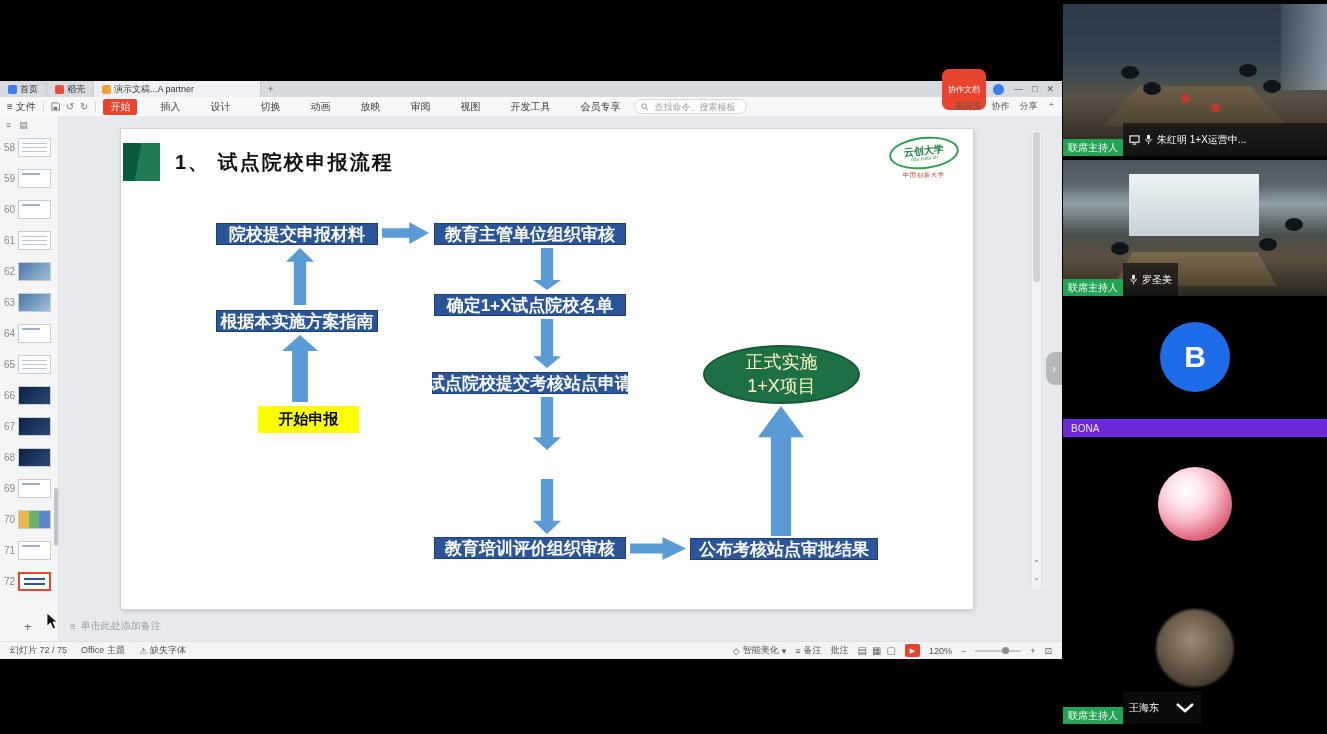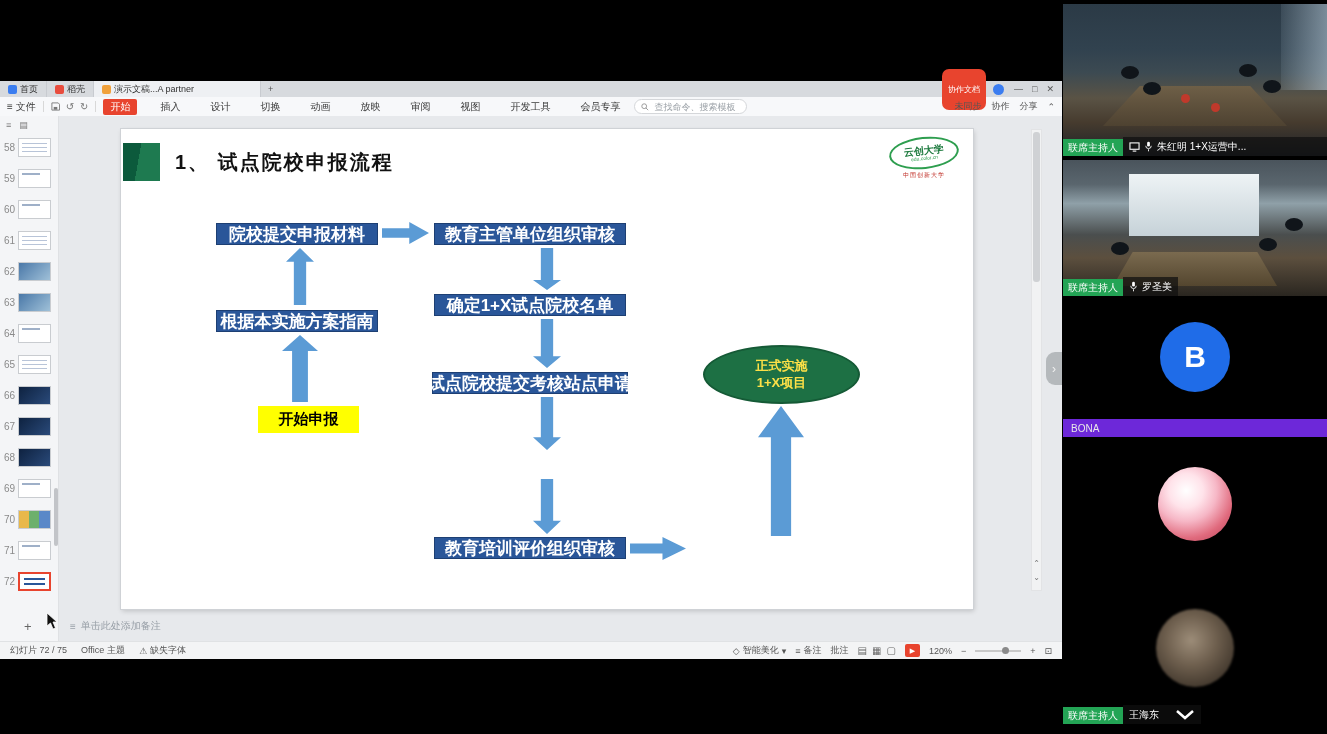--- a/index.html
+++ b/index.html
@@ -92,21 +92,21 @@
         font-weight:bold;font-size:17px;display:flex;align-items:center;justify-content:center;
         box-sizing:border-box;white-space:nowrap;}
   .b1{left:95px;top:94px;width:162px;}  .b2{left:313px;top:94px;width:192px;}
   .b3{left:95px;top:181px;width:162px;} .b4{left:313px;top:165px;width:192px;}
   .b5{left:311px;top:243px;width:196px;}.b6{left:311px;top:325px;width:196px;}
   .b7{left:313px;top:408px;width:192px;}.b8{left:569px;top:409px;width:188px;}
 
   .startbox{position:absolute;left:137px;top:277px;width:101px;height:27px;background:var(--highlight-yellow,#ffff00);
             color:#000;font-weight:bold;font-size:15px;display:flex;align-items:center;justify-content:center;}
   .endellipse{position:absolute;left:582px;top:216px;width:157px;height:59px;background:var(--final-green,#1d7044);
-              border:2px solid #155a36;border-radius:50%;color:#fde047;font-weight:bold;font-size:13px;
+              border:2px solid #155a36;border-radius:50%;color:#fef9c3;font-weight:normal;font-size:18px;
               display:flex;flex-direction:column;align-items:center;justify-content:center;line-height:1.3;box-sizing:border-box;}
 
   .arr{position:absolute;background:var(--arrow-blue,#5b9bd5);}
   .ar-up{clip-path:polygon(50% 0,100% 24%,72% 24%,72% 100%,28% 100%,28% 24%,0 24%);}
   .ar-down{clip-path:polygon(28% 0,72% 0,72% 76%,100% 76%,50% 100%,0 76%,28% 76%);}
   .ar-right{clip-path:polygon(0 28%,58% 28%,58% 0,100% 50%,58% 100%,58% 72%,0 72%);}
 
   
   .meeting{position:absolute;left:1063px;top:0;width:264px;height:734px;background:#000;}
   .tile{position:absolute;left:0;width:264px;overflow:hidden;background:#000;}
@@ -122,21 +122,21 @@
   .ppl{width:18px;height:13px;border-radius:50%;background:#10151a;}
   .r2-window{left:66px;top:14px;width:130px;height:62px;background:linear-gradient(180deg,#eef3f5,#c6d2d8);}
   .r2-table{left:50px;top:92px;width:164px;height:34px;background:linear-gradient(180deg,#7a6a4f,#54462f);
             clip-path:polygon(12% 0,88% 0,100% 100%,0 100%);}
 
   .labelrow{position:absolute;left:0;right:0;bottom:0;display:flex;align-items:flex-end;}
   .t5 .labelrow{bottom:10px;}
   .badge{display:flex;align-items:center;padding:0 5px;font-size:10px;color:#fff;height:17px;white-space:nowrap;}
   .badge.green{background:var(--green-badge,#23a455);}
   .badge.orange{background:var(--orange-badge,#f08c00);}
-  .namebar{display:flex;align-items:center;gap:4px;padding:1px 6px;height:17px;background:rgba(15,15,15,.72);
+  .namebar{display:flex;align-items:center;gap:4px;padding:8px 6px;height:17px;background:rgba(15,15,15,.72);
            color:#fff;font-size:10px;white-space:nowrap;}
   .namebar.grow{flex:1;overflow:hidden;}
   .fullbar{position:absolute;bottom:0;left:0;width:100%;height:18px;background:#6d28d9;color:#e8e8e8;font-size:10px;
            display:flex;align-items:center;padding:0 8px;box-sizing:border-box;}
   .avatarB{width:70px;height:70px;border-radius:50%;background:#1f6ce8;color:#fff;font-size:30px;font-weight:bold;
            display:flex;align-items:center;justify-content:center;margin:22px auto 0;}
   .avatarAnime{width:74px;height:74px;border-radius:50%;margin:26px auto 0;
            background:radial-gradient(circle at 38% 32%,#fff 0%,#ffe3ea 25%,#f6b7c6 45%,#e06a7d 70%,#b03a52 100%);}
   .avatarBlur{width:78px;height:78px;border-radius:50%;margin:24px auto 0;filter:blur(1px);
            background:radial-gradient(circle at 45% 40%,#9c8c78 0%,#6e5f4e 40%,#4a3f33 70%,#2e271f 100%);}
@@ -301,20 +301,21 @@
         </div>
         <div class="s-logo-tag">中国创新大学</div>
       </div>
 
       <div class="fbox b1">院校提交申报材料</div>
       <div class="fbox b2">教育主管单位组织审核</div>
       <div class="fbox b3">根据本实施方案指南</div>
       <div class="fbox b4">确定1+X试点院校名单</div>
       <div class="fbox b5">试点院校提交考核站点申请</div>
       <div class="fbox b7">教育培训评价组织审核</div>
+      <div class="fbox b8">公布考核站点审批结果</div>
 
       <div class="startbox">开始申报</div>
       <div class="endellipse">
         <span>正式实施</span>
         <span>1+X项目</span>
       </div>
 
       <i class="arr ar-up" style="left:165px;top:119px;width:28px;height:57px"></i>
       <i class="arr ar-up" style="left:161px;top:206px;width:36px;height:67px"></i>
       <i class="arr ar-right" style="left:261px;top:93px;width:47px;height:22px"></i>

